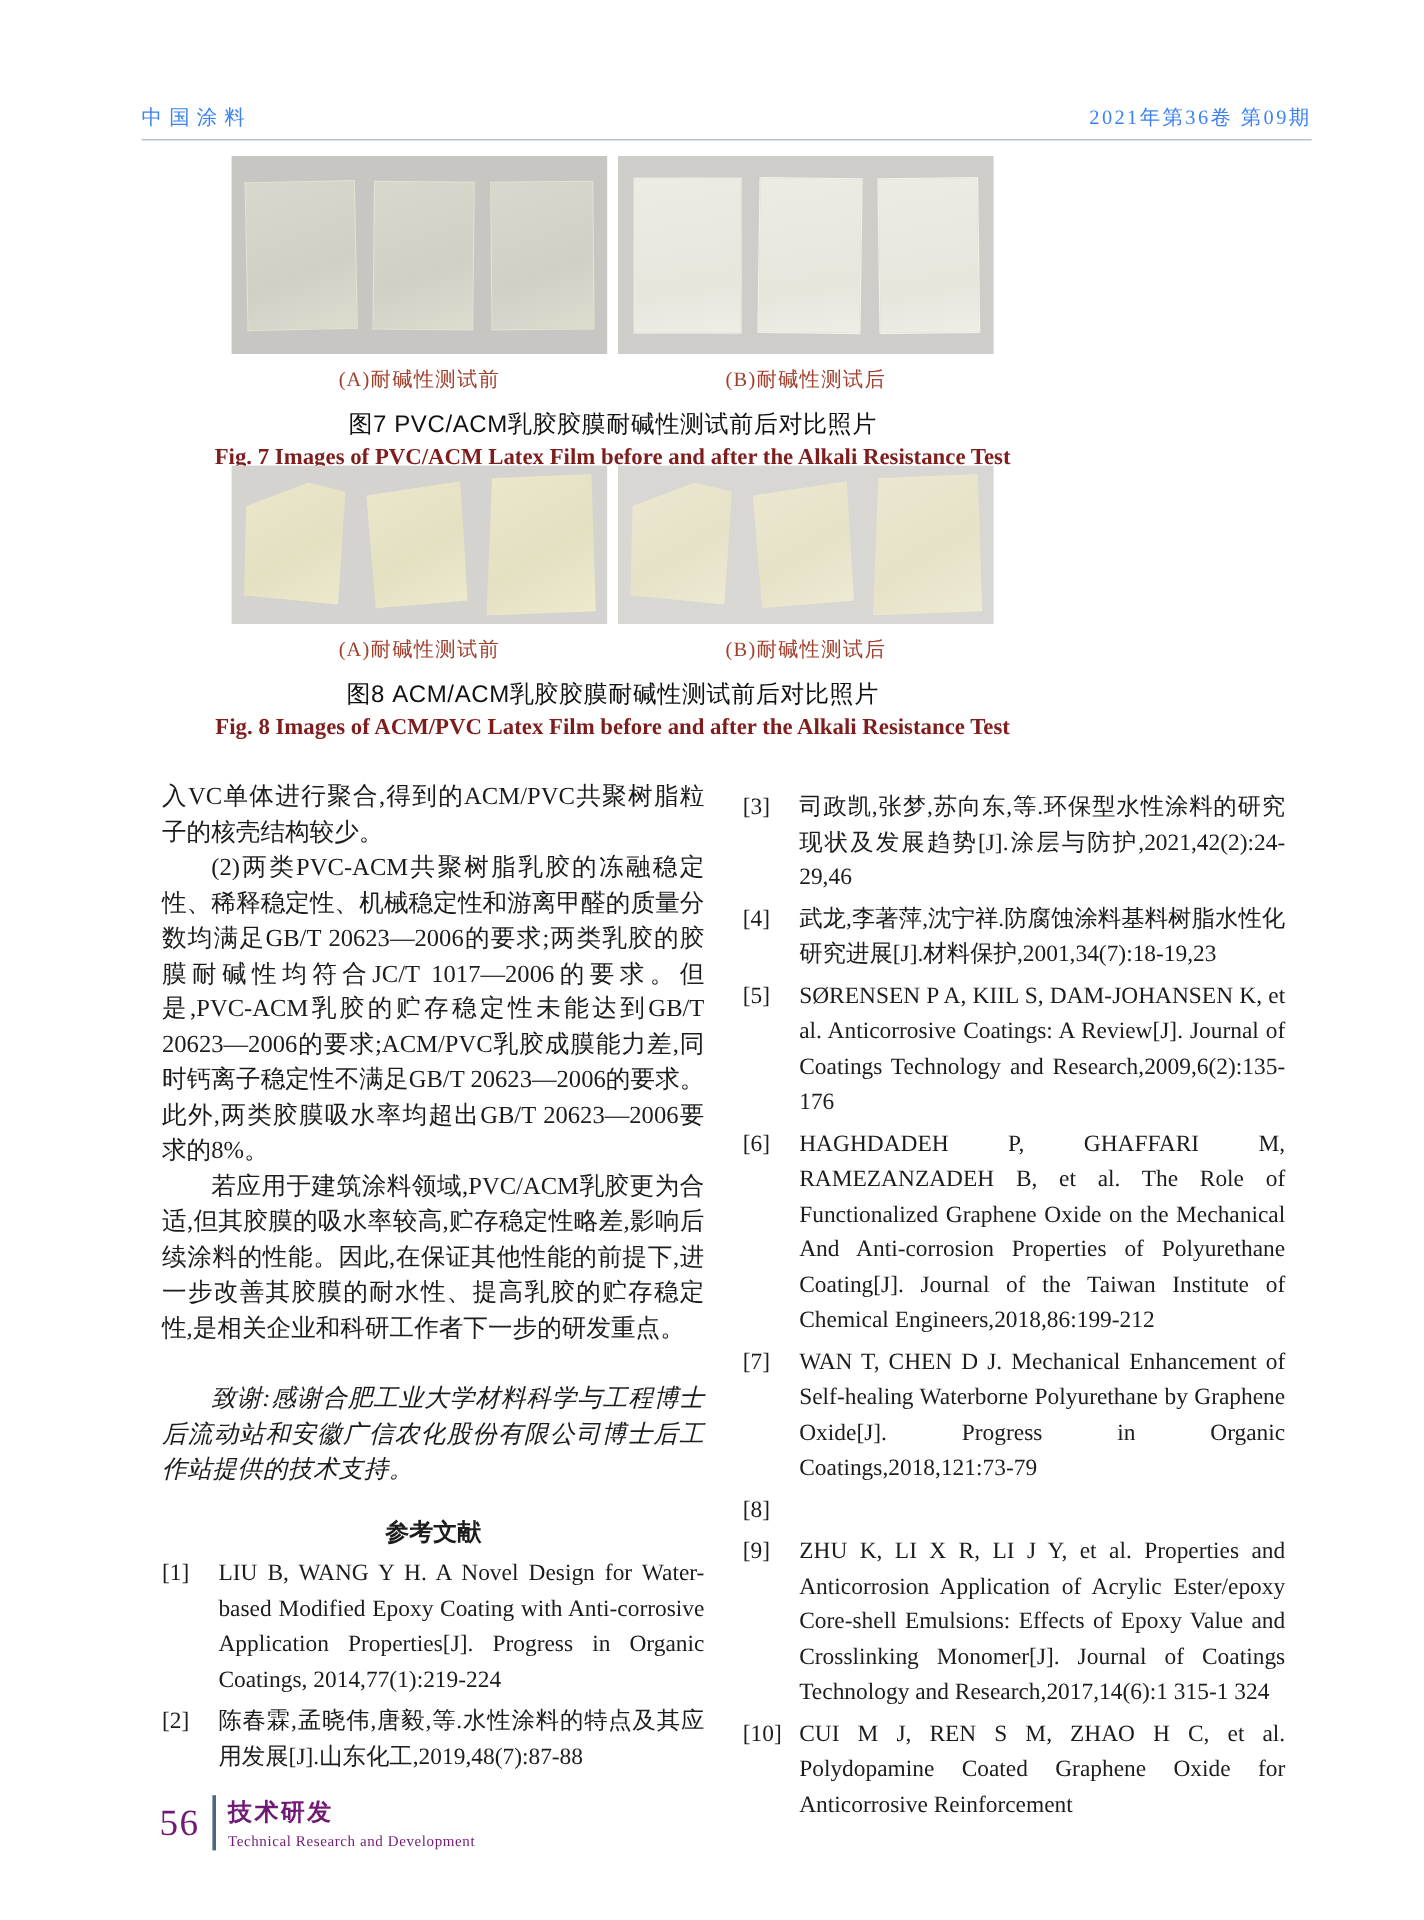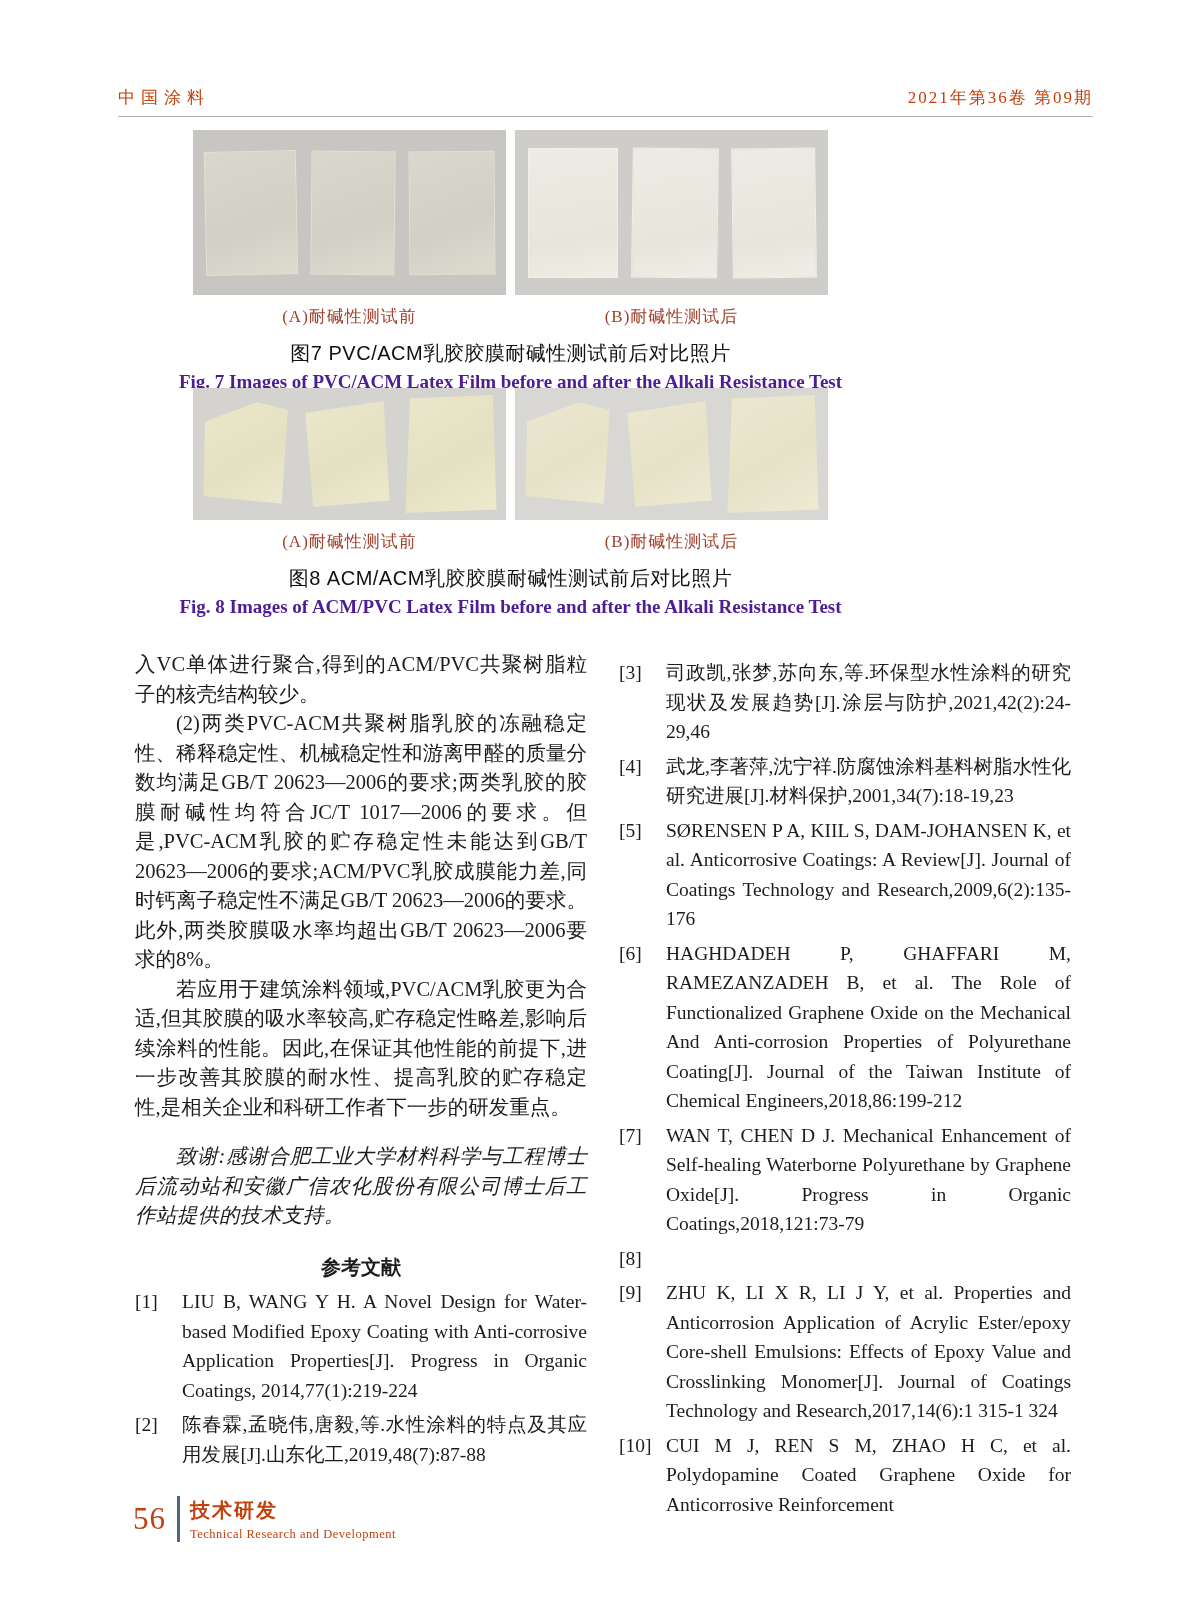--- a/index.html
+++ b/index.html
@@ -12,21 +12,21 @@
     color:#1c1c1c;
     overflow:hidden;
   }
 
   
   .header {
     position:absolute; top:86px; left:118px; right:94px;
     display:flex; justify-content:space-between; align-items:flex-end;
     border-bottom:1px solid #aab3ba;
     padding-bottom:7px;
-    color:#c2410c; font-size:17px;
+    color:#3b82f6; font-size:17px;
   }
   .header .journal { letter-spacing:6px; }
   .header .issue { letter-spacing:2px; }
 
   
   .figure { position:absolute; left:0; width:1021px; text-align:center; }
   .fig7 { top:130px; }
   .fig8 { top:388px; }
   .fig-photos { display:flex; justify-content:center; gap:9px; }
   .photo { position:relative; display:flex; justify-content:center; align-items:center; gap:14px; }
@@ -59,48 +59,48 @@
     color:#a0402e; font-size:17px; letter-spacing:1px;
   }
   .fig-title-zh {
     margin-top:12px;
     font-family:"Liberation Sans","DejaVu Sans",sans-serif;
     font-weight:normal; font-size:20px; color:#111;
     letter-spacing:0.5px;
   }
   .fig-title-en {
     margin-top:4px;
-    font-weight:bold; font-size:19px; color:#4c1d95;
+    font-weight:bold; font-size:19px; color:#7f1d1d;
   }
 
   
   .columns {
     position:absolute; top:650px; left:135px;
     width:936px;
     display:flex; gap:32px;
   }
   .col { width:452px; font-size:20.5px; line-height:29.5px; text-align:justify; }
   .para { text-indent:2em; }
   .para.noindent { text-indent:0; }
-  .ack { margin-top:20px; text-indent:2em; font-style:italic; letter-spacing:0.5px; }
+  .ack { margin-top:30px; text-indent:2em; font-style:italic; letter-spacing:0.5px; }
   .refs-title {
     margin-top:22px; text-align:center;
     font-family:Liberation Sans, sans-serif;
     font-weight:bold; font-size:20px; text-indent:0;
   }
   .ref { display:flex; margin-top:5px; font-size:19.5px; line-height:29.5px; }
   .ref:first-of-type { margin-top:8px; }
   .ref .ref-num { width:47px; flex-shrink:0; }
   .ref .ref-text { flex:1; text-align:justify; }
 
   
   .footer {
     position:absolute; left:133px; top:1496px;
     display:flex; align-items:center;
-    color:#c2410c;
+    color:#701a75;
   }
   .footer .page-num { font-size:31px; margin-right:11px; letter-spacing:1px; }
   .footer .rule { border-left:3px solid #4c6781; height:46px; margin-right:10px; }
   .footer .sec-zh {
     font-family:"Liberation Sans","DejaVu Sans",sans-serif;
     font-weight:bold; font-size:20px; letter-spacing:2px;
   }
   .footer .sec-en { font-size:12.5px; margin-top:3px; letter-spacing:0.5px; }
 </style>
 </head>

